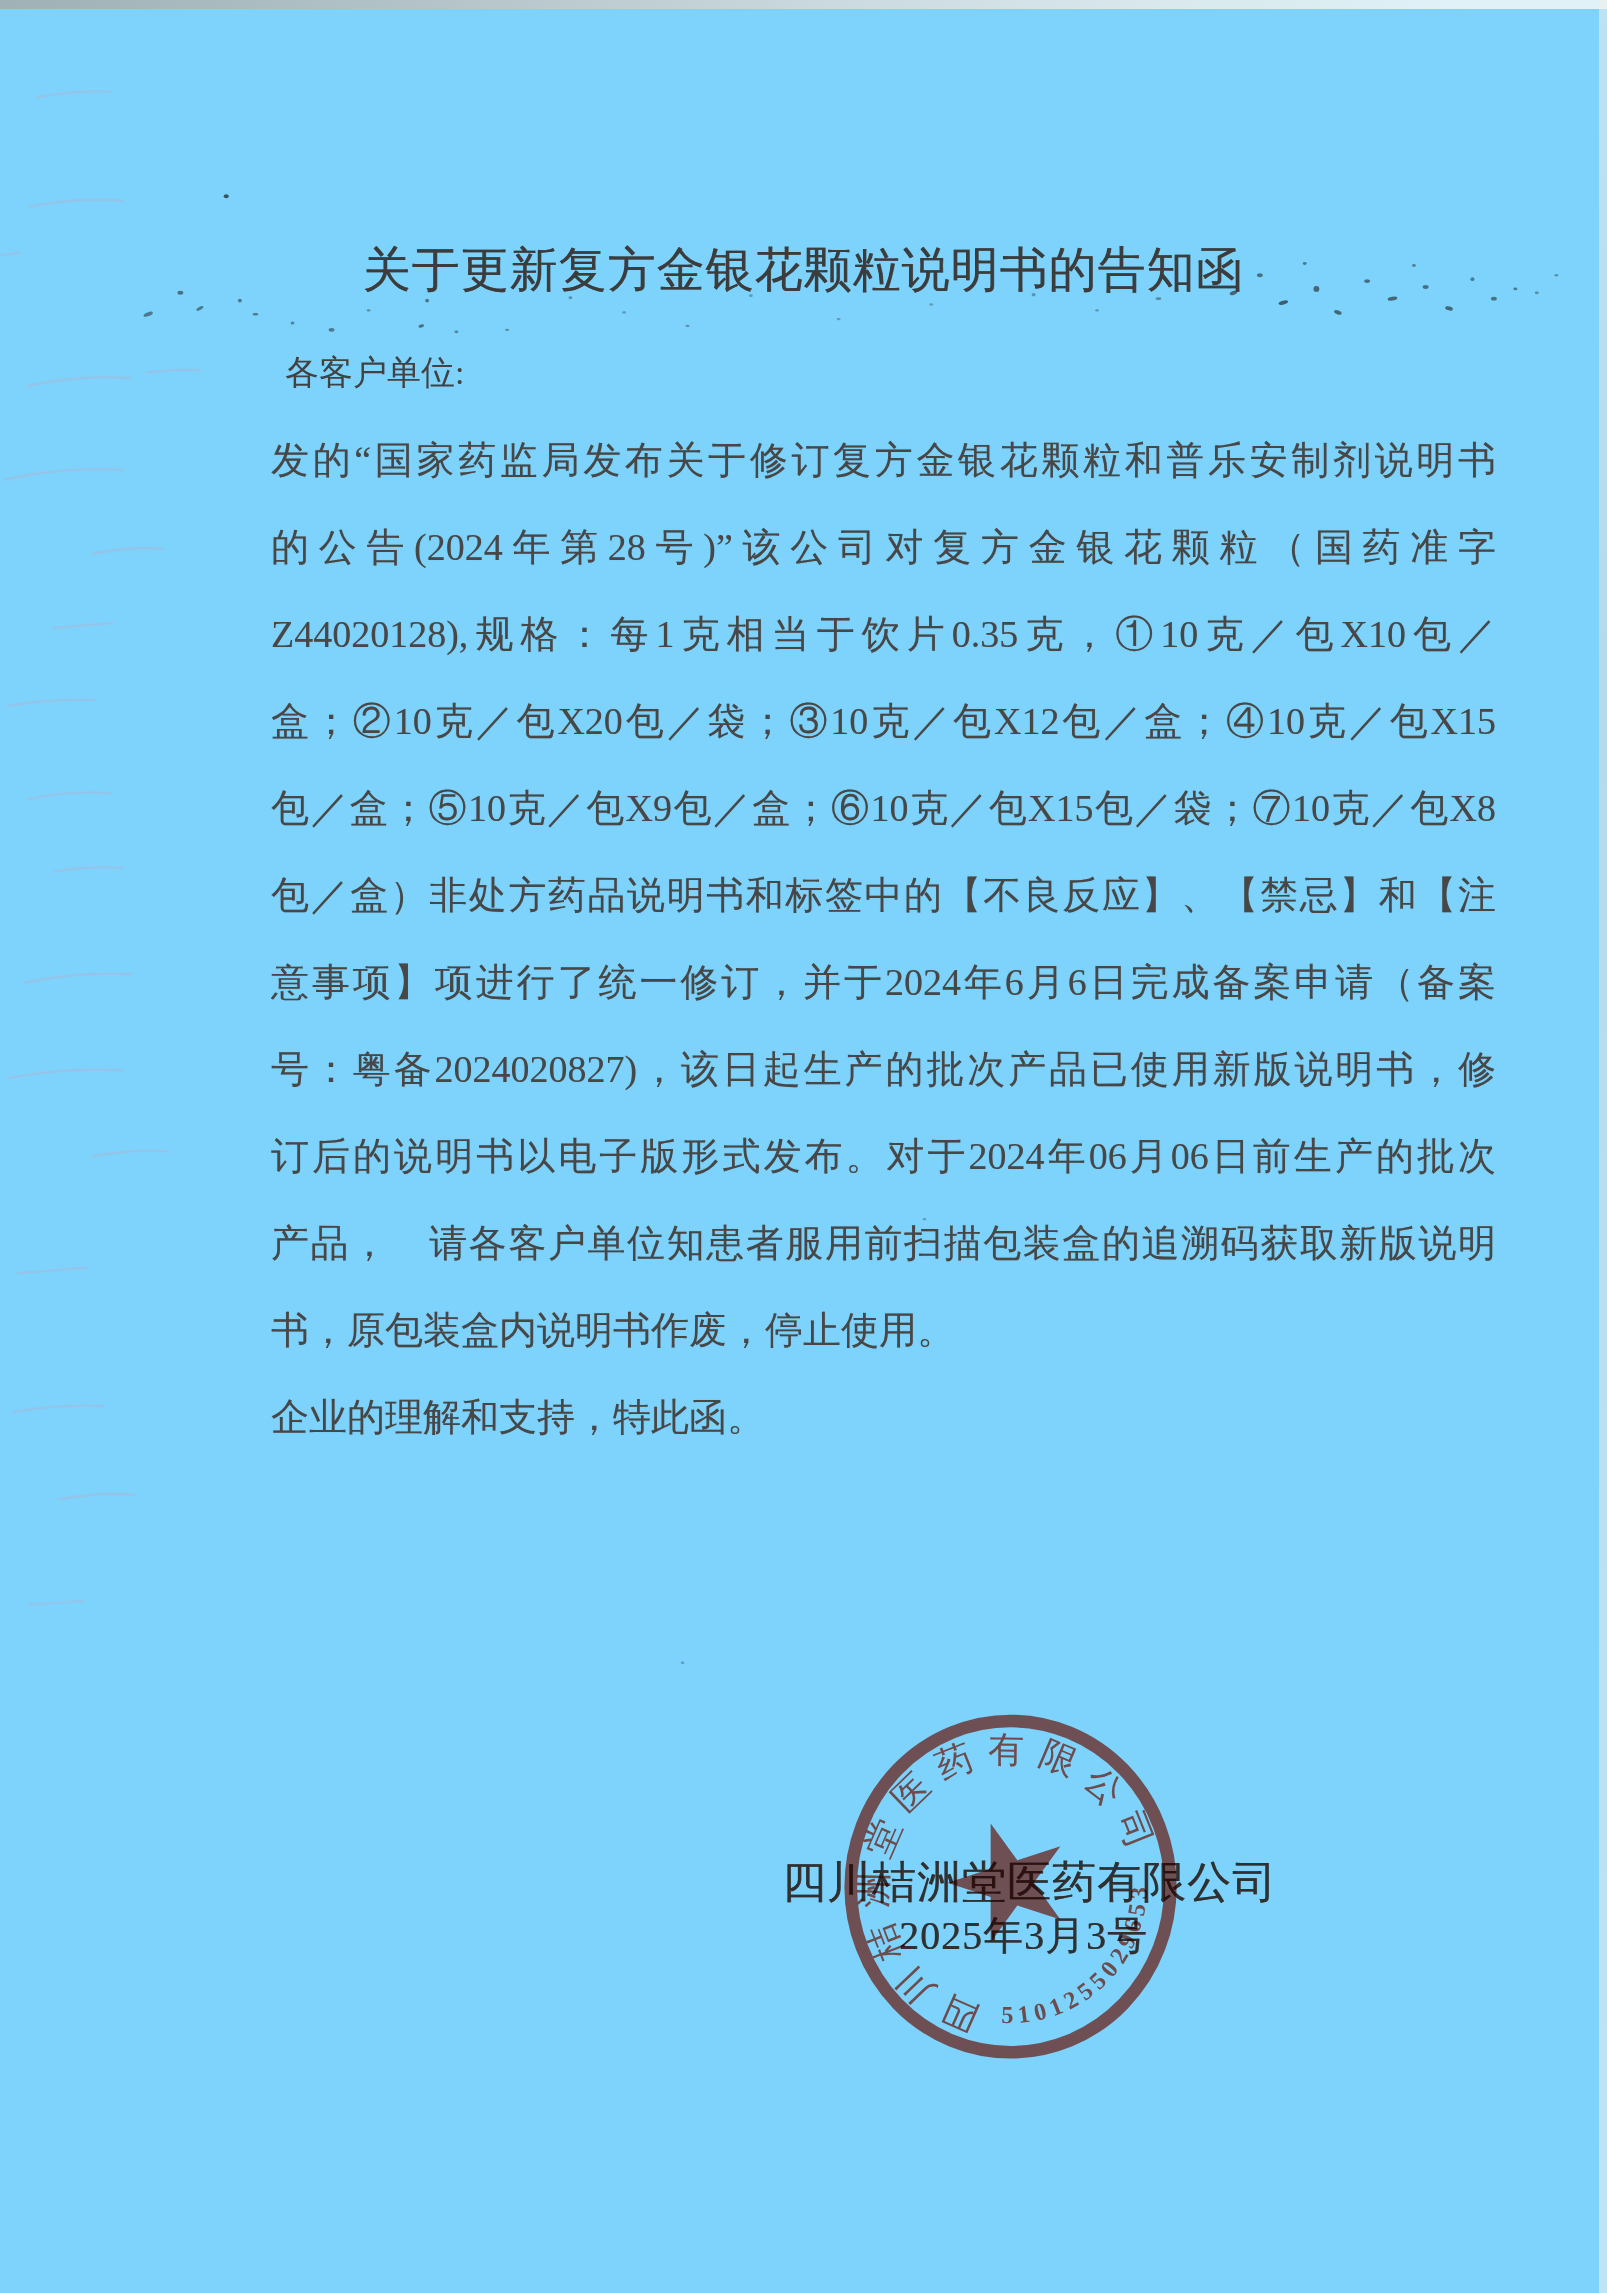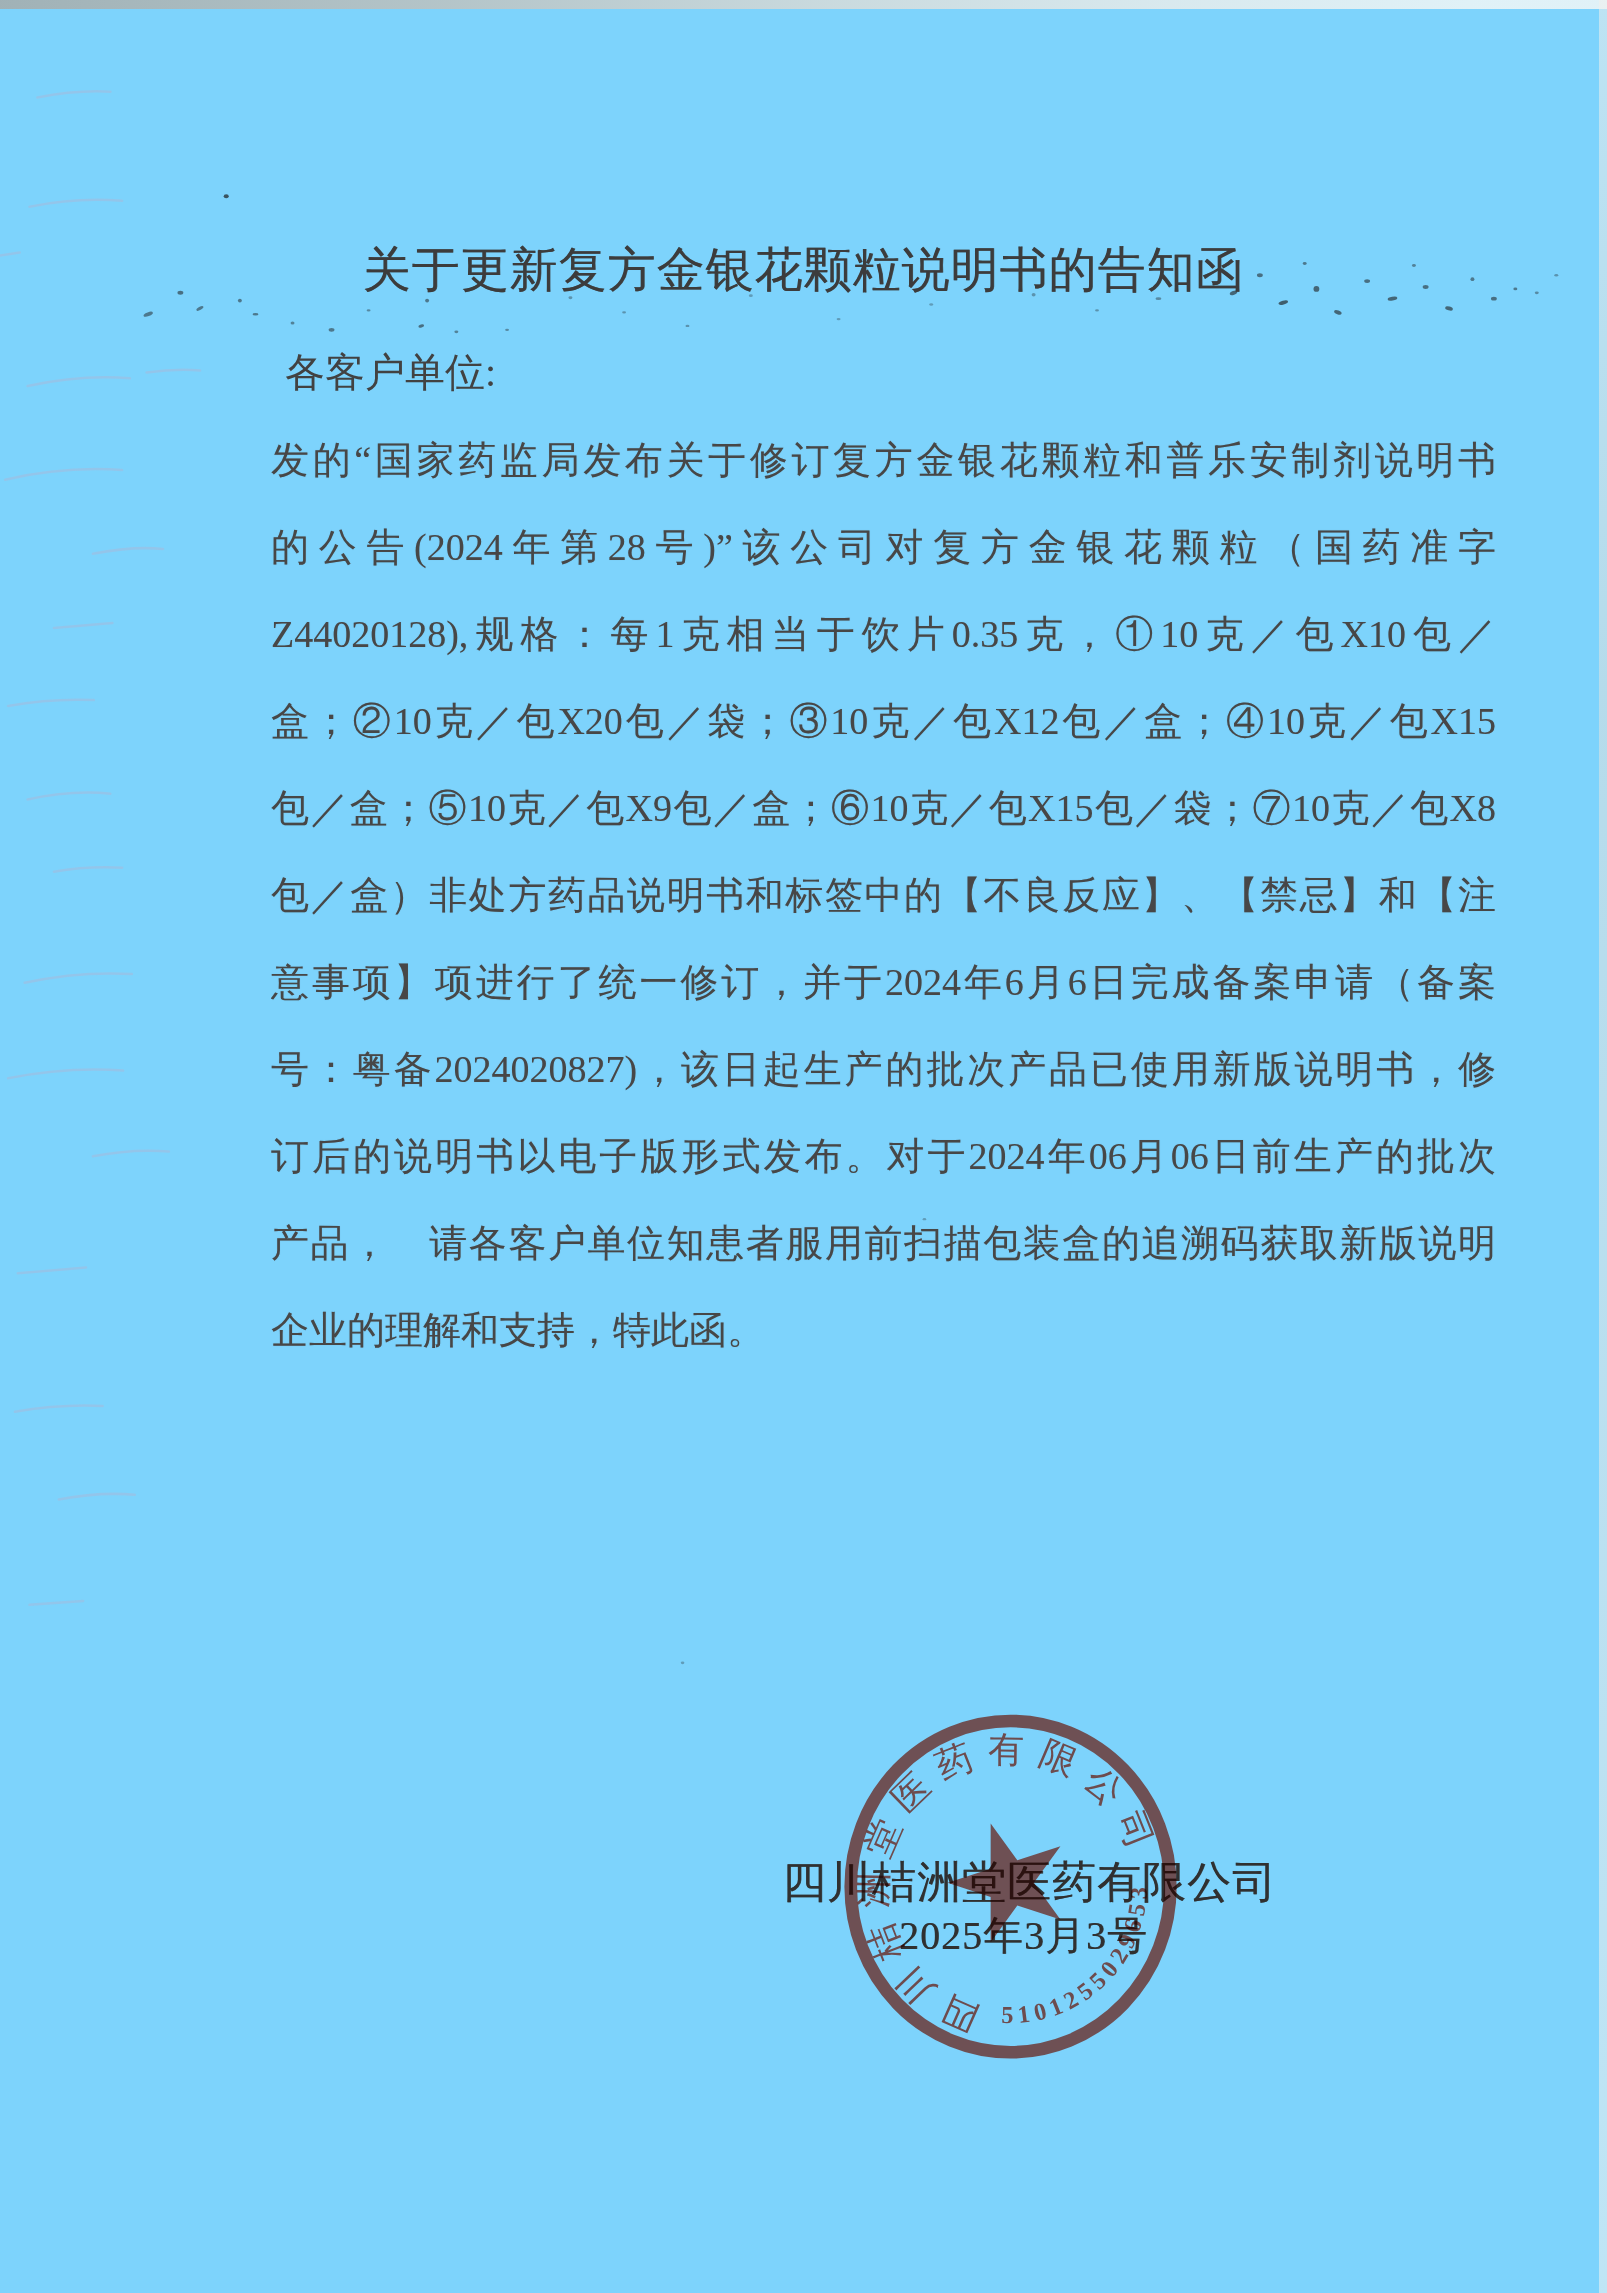--- a/index.html
+++ b/index.html
@@ -25,21 +25,21 @@
   .noise{position:absolute;top:0;left:0;pointer-events:none;}
   .title{
     position:absolute;top:238px;left:0;width:100%;margin:0;
     text-align:center;
     font-size:48px;font-weight:400;letter-spacing:1px;
     color:#3c3c3c;
     text-shadow:0.5px 0 0 rgba(60,60,60,.75);
   }
   .salutation{
     position:absolute;left:285px;top:349px;
-    font-size:40px;line-height:47px;color:#424242;
+    font-size:34px;line-height:47px;color:#424242;
   }
   .body{
     position:absolute;left:271px;top:417px;width:1225px;
   }
   .line{
     height:87px;line-height:87px;
     font-size:38px;color:#474747;
     text-align:justify;text-align-last:justify;
     overflow:hidden;
     text-shadow:0 0 0.8px rgba(90,90,90,.35);
@@ -149,20 +149,21 @@
     <div class="line">发的“国家药监局发布关于修订复方金银花颗粒和普乐安制剂说明书</div>
     <div class="line">的公告(2024年第28号)”该公司对复方金银花颗粒（国药准字</div>
     <div class="line">Z44020128),规格：每1克相当于饮片0.35克，①10克／包X10包／</div>
     <div class="line">盒；②10克／包X20包／袋；③10克／包X12包／盒；④10克／包X15</div>
     <div class="line">包／盒；⑤10克／包X9包／盒；⑥10克／包X15包／袋；⑦10克／包X8</div>
     <div class="line">包／盒）非处方药品说明书和标签中的【不良反应】、【禁忌】和【注</div>
     <div class="line">意事项】项进行了统一修订，并于2024年6月6日完成备案申请（备案</div>
     <div class="line">号：粤备2024020827)，该日起生产的批次产品已使用新版说明书，修</div>
     <div class="line">订后的说明书以电子版形式发布。对于2024年06月06日前生产的批次</div>
     <div class="line">产品，　请各客户单位知患者服用前扫描包装盒的追溯码获取新版说明</div>
+    <div class="line para-end">书，原包装盒内说明书作废，停止使用。</div>
     <div class="line para-end">企业的理解和支持，特此函。</div>
   </div>
 
   <div class="signature-company">四川桔洲堂医药有限公司</div>
   <div class="signature-date">2025年3月3号</div>
 
   <svg class="seal" width="343" height="361" viewBox="0 0 352 370">
     <defs>
       <path id="arcTop" d="M 70.4,255.3 A 128,128 0 1 1 277.6,255.3" fill="none"></path>
       <path id="arcBottom" d="M 59.3,260.3 A 140,140 0 0 0 288.7,260.3" fill="none"></path>

